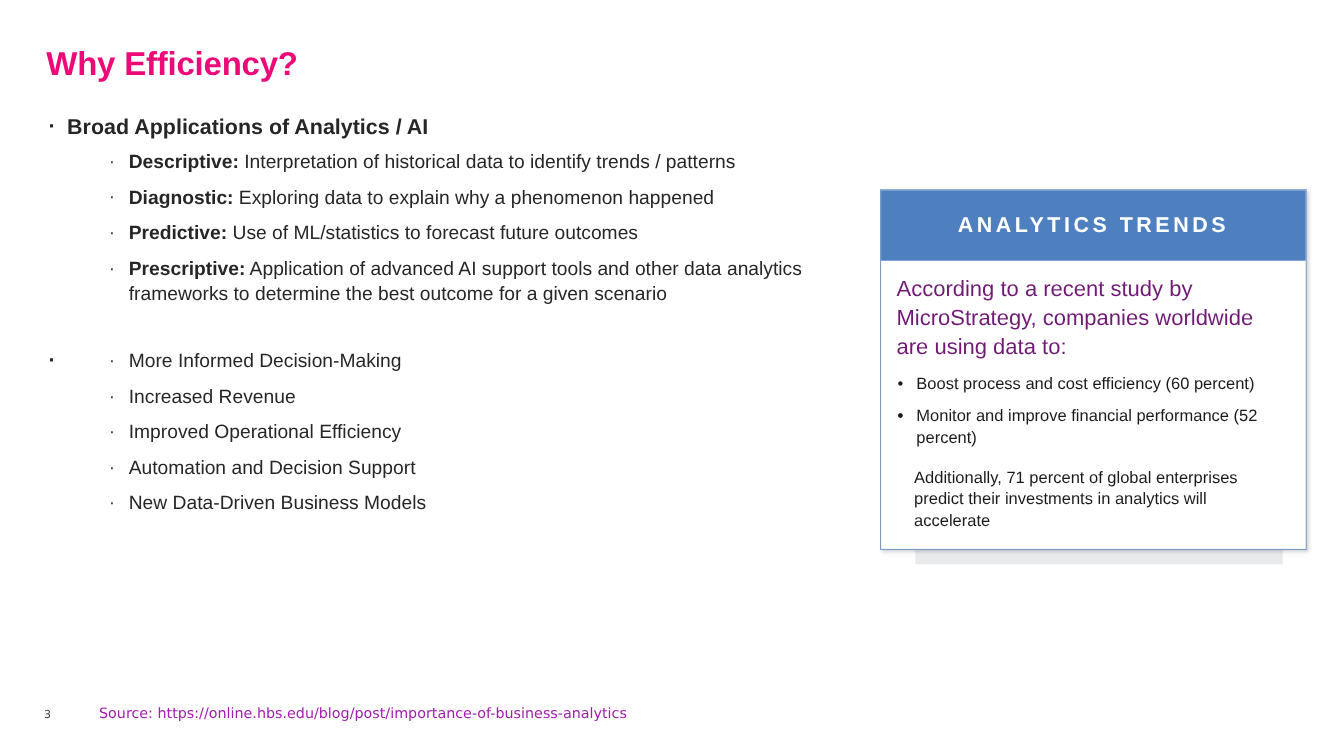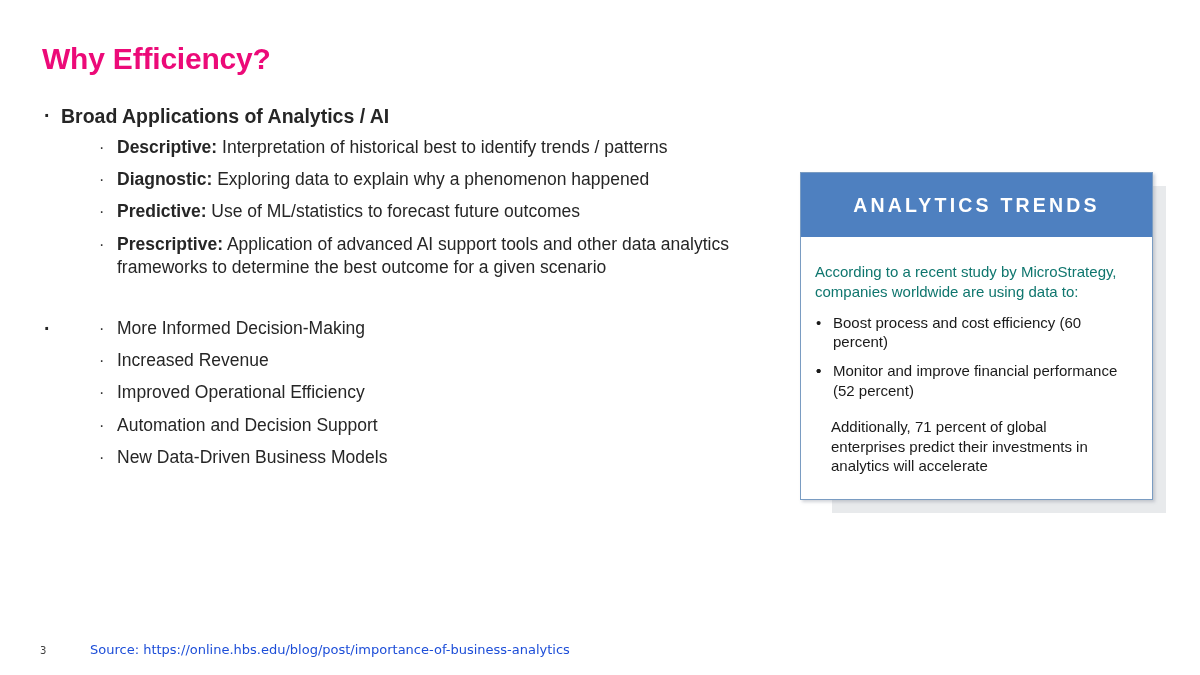--- a/index.html
+++ b/index.html
@@ -98,21 +98,21 @@
     left: 832px;
     top: 186px;
     width: 334px;
     height: 327px;
     background: #e8eaec;
   }
   #callout {
     position: absolute;
     left: 800px;
     top: 172px;
-    width: 353px;
+    width: 388px;
     height: 328px;
     background: #ffffff;
     border: 1px solid #7a9cc2;
     box-sizing: border-box;
     box-shadow: 2px 2px 3px rgba(120,130,145,0.35);
   }
   #callout-header {
     background: #4E80C0;
     height: 64px;
     display: flex;
@@ -122,24 +122,24 @@
   #callout-header-title {
     color: #ffffff;
     font-size: 19.5px;
     font-weight: bold;
     letter-spacing: 3.2px;
   }
   #callout-body {
     padding: 13px 15px 0 14px;
   }
   .co-intro {
-    font-size: 15px;
-    color: #0f766e;
-    line-height: 1.32;
-    margin: 12px 0 11px 0;
+    font-size: 20px;
+    color: #701a75;
+    line-height: 1.32;
+    margin: 0 0 11px 0;
   }
   ul.co-list {
     list-style: none;
     margin: 0 0 9px 0;
     padding: 0;
   }
   ul.co-list li {
     position: relative;
     padding-left: 18px;
     font-size: 15px;
@@ -169,39 +169,39 @@
     top: 645px;
     font-size: 10px;
     color: #3f3f3f;
     font-family: "DejaVu Sans", sans-serif;
   }
   #source-note {
     position: absolute;
     left: 90px;
     top: 642px;
     font-size: 13px;
-    color: #1d4ed8;
+    color: #a21caf;
     font-family: "DejaVu Sans", sans-serif;
     white-space: nowrap;
   }
 </style>
 </head>
 <body>
 
 <div id="slide">
 
   <div id="slide-title" style="color: rgb(236, 10, 120);">Why Efficiency?</div>
 
   <div id="content">
     <ul class="lvl1" id="outline-root">
         <li class="l1">
           <span class="bullet">·</span>
           <span class="l1text">Broad Applications of Analytics / AI</span>
           <ul class="lvl2">
-            <li class="l2"><span class="bullet">·</span><span class="lead">Descriptive:</span><span> Interpretation of historical best to identify trends / patterns</span></li>
+            <li class="l2"><span class="bullet">·</span><span class="lead">Descriptive:</span><span> Interpretation of historical data to identify trends / patterns</span></li>
             <li class="l2"><span class="bullet">·</span><span class="lead">Diagnostic:</span><span> Exploring data to explain why a phenomenon happened</span></li>
             <li class="l2"><span class="bullet">·</span><span class="lead">Predictive:</span><span> Use of ML/statistics to forecast future outcomes</span></li>
             <li class="l2"><span class="bullet">·</span><span class="lead">Prescriptive:</span><span> Application of advanced AI support tools and other data analytics frameworks to determine the best outcome for a given scenario</span></li>
           </ul>
         </li>
         <li class="group-gap"></li>
         <li class="l1">
           <span class="bullet">·</span>
           <ul class="lvl2">
             <li class="l2"><span class="bullet">·</span><span>More Informed Decision-Making</span></li>

